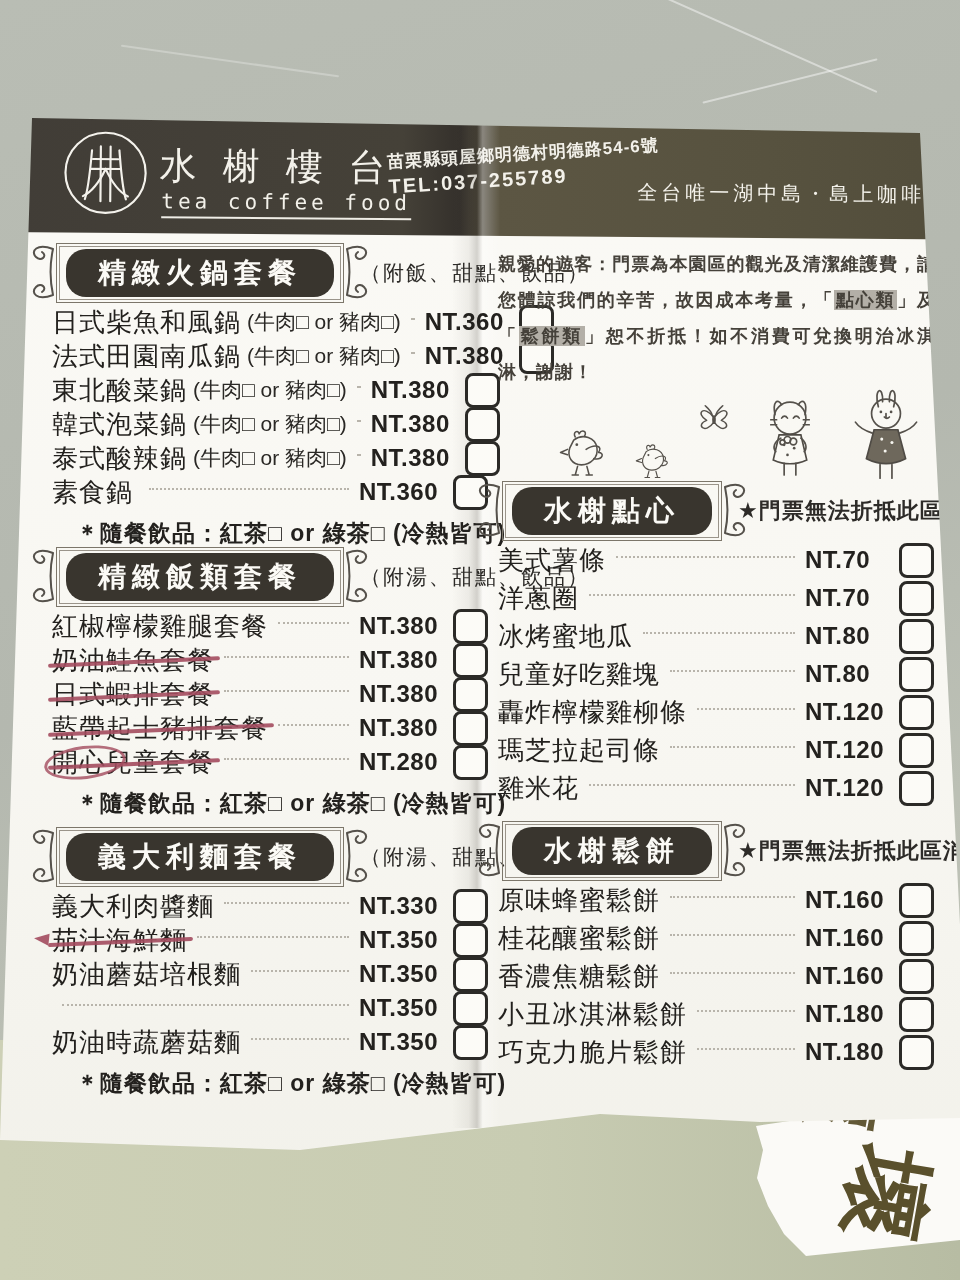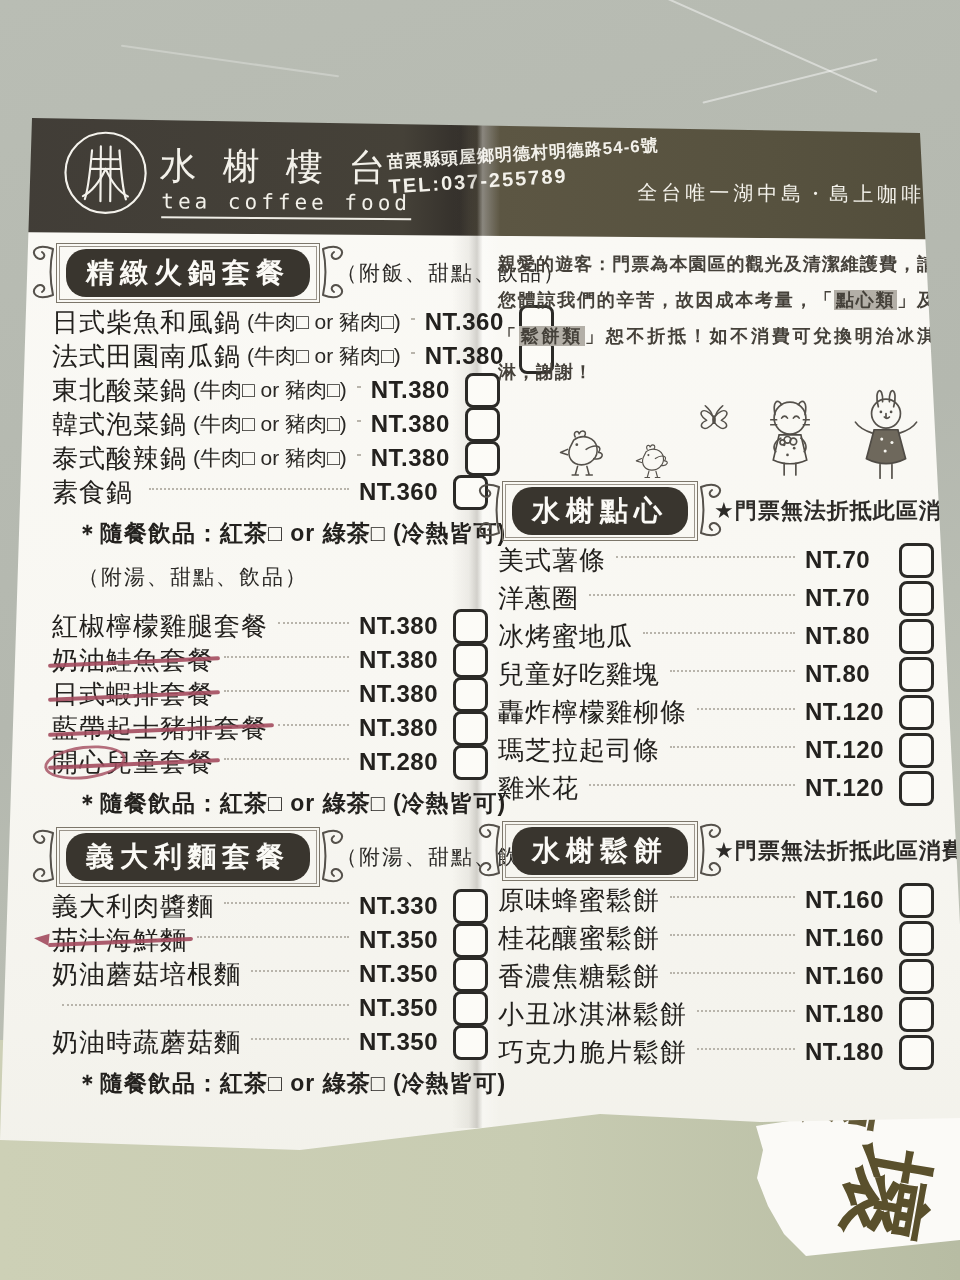--- a/index.html
+++ b/index.html
@@ -43,21 +43,21 @@
   .addr{font-size:17px;font-weight:700;letter-spacing:1px;}
   .tel{font-size:20px;font-weight:700;letter-spacing:2px;margin-top:2px;}
   .slogan{position:absolute;left:638px;top:58px;font-size:20px;letter-spacing:4px;white-space:nowrap;}
   
   .menu-section{position:absolute;width:436px;}
   .badge-row{position:relative;display:flex;align-items:center;height:50px;margin-bottom:10px;}
   .badge-box{position:relative;display:inline-block;margin-left:14px;}
   .badge-frame{position:absolute;left:-10px;right:-10px;top:-6px;bottom:-6px;border:1px solid #7c766a;}
   .badge-frame::before{content:"";position:absolute;inset:2px;border:1px solid #9a948a;}
   .badge-pill{position:relative;display:inline-block;background:#39352e;color:#fbfaf6;
-    border-radius:20px;padding:5px 20px;font-size:28px;font-weight:700;letter-spacing:6px;
+    border-radius:20px;padding:5px 32px;font-size:28px;font-weight:700;letter-spacing:6px;
     font-family:"DejaVu Serif","Liberation Serif",serif;white-space:nowrap;}
   .flourish{position:absolute;top:-8px;width:26px;height:62px;}
   .flourish.left{left:-38px;}
   .flourish.right{right:-38px;transform:scaleX(-1);}
   .caption{margin-left:26px;font-size:21px;letter-spacing:2px;color:#2d2b28;white-space:nowrap;}
   .caption.star{font-weight:700;font-size:22px;letter-spacing:1px;}
   
   .items{margin-top:0;}
   .row{display:flex;align-items:center;height:28px;margin-bottom:6px;}
   .right .row{margin-bottom:10px;}
@@ -185,20 +185,30 @@
           <span class="leader"></span>
           <span class="price">NT.360</span>
           <span class="checkbox"></span>
         </div>
       </div>
     <div class="footnote">＊隨餐飲品：紅茶□ or 綠茶□ (冷熱皆可)</div>
   </section>
 
   <section class="menu-section" style="left:52px;top:552px;">
     <div class="badge-row">
+      <div class="badge-box">
+        <span class="badge-frame"></span>
+        <svg class="flourish left" viewBox="0 0 26 62">
+            <path class="ln" d="M25 8 C9 2 2 10 8 16 C13 21 20 15 14 11 M25 54 C9 60 2 52 8 46 C13 41 20 47 14 51 M25 8 C22 22 22 40 25 54" stroke-width="1.6"></path>
+          </svg>
+        <span class="badge-pill">精緻飯類套餐</span>
+        <svg class="flourish right" viewBox="0 0 26 62">
+            <path class="ln" d="M25 8 C9 2 2 10 8 16 C13 21 20 15 14 11 M25 54 C9 60 2 52 8 46 C13 41 20 47 14 51 M25 8 C22 22 22 40 25 54" stroke-width="1.6"></path>
+          </svg>
+      </div>
       <span class="caption">（附湯、甜點、飲品）</span>
     </div>
     <div class="items">
 
         <div class="row">
           <span class="item-name">紅椒檸檬雞腿套餐</span>
           <span class="leader"></span>
           <span class="price">NT.380</span>
           <span class="checkbox"></span>
         </div>

